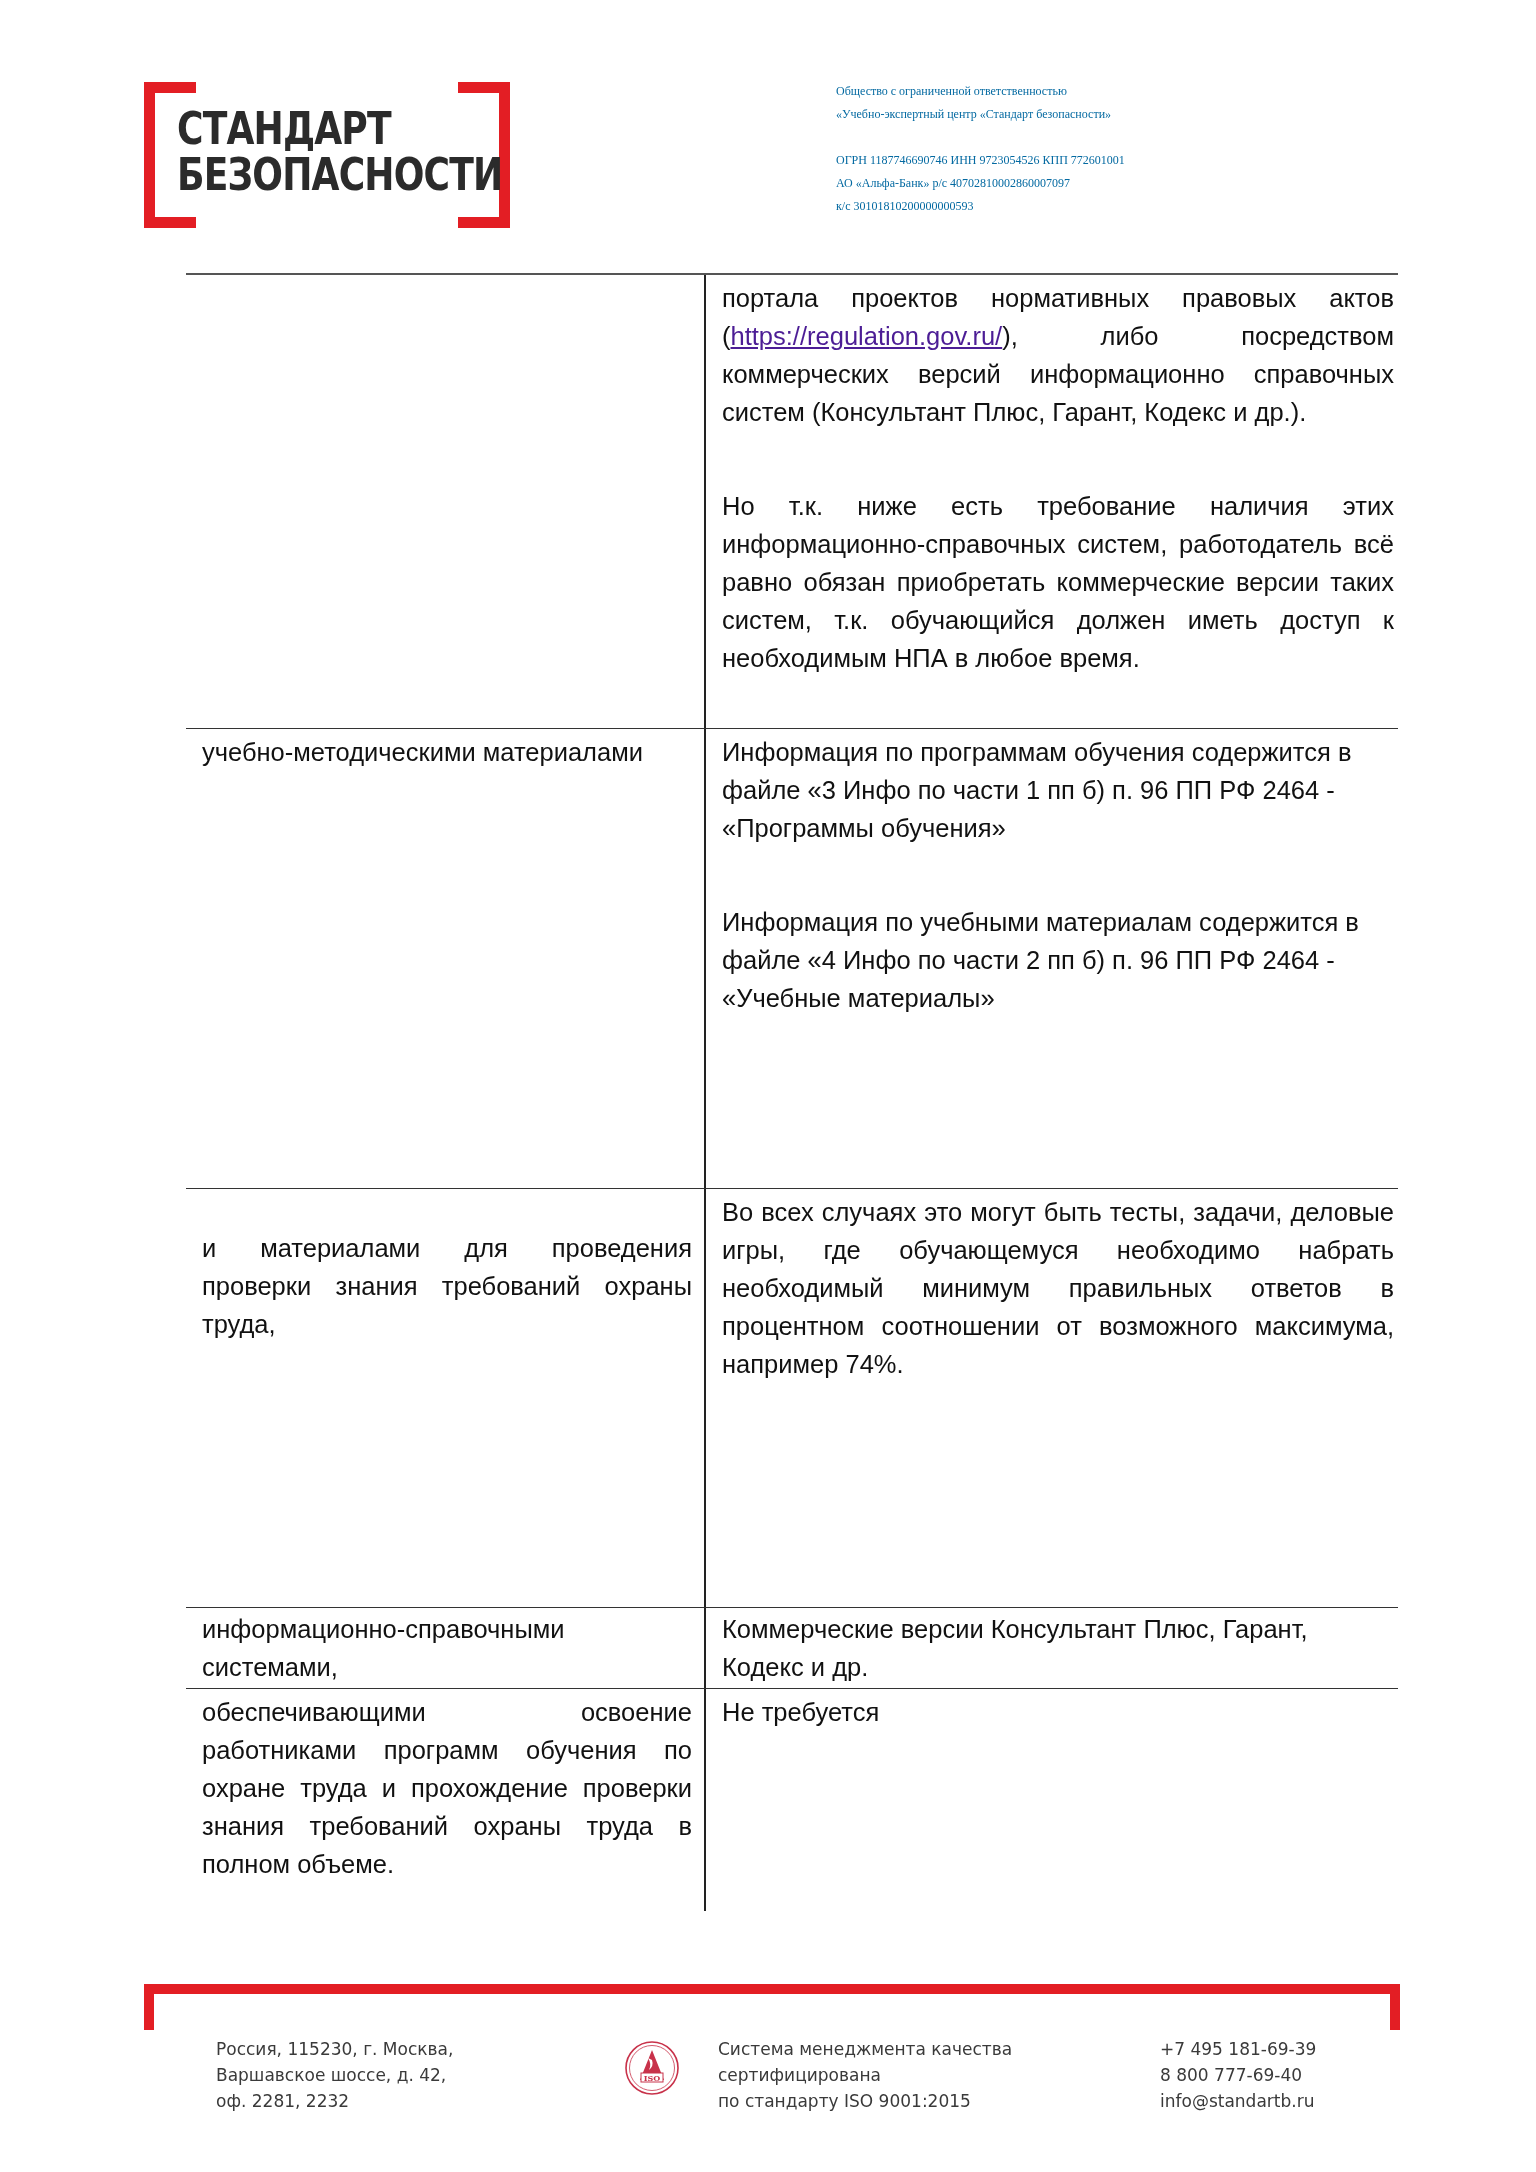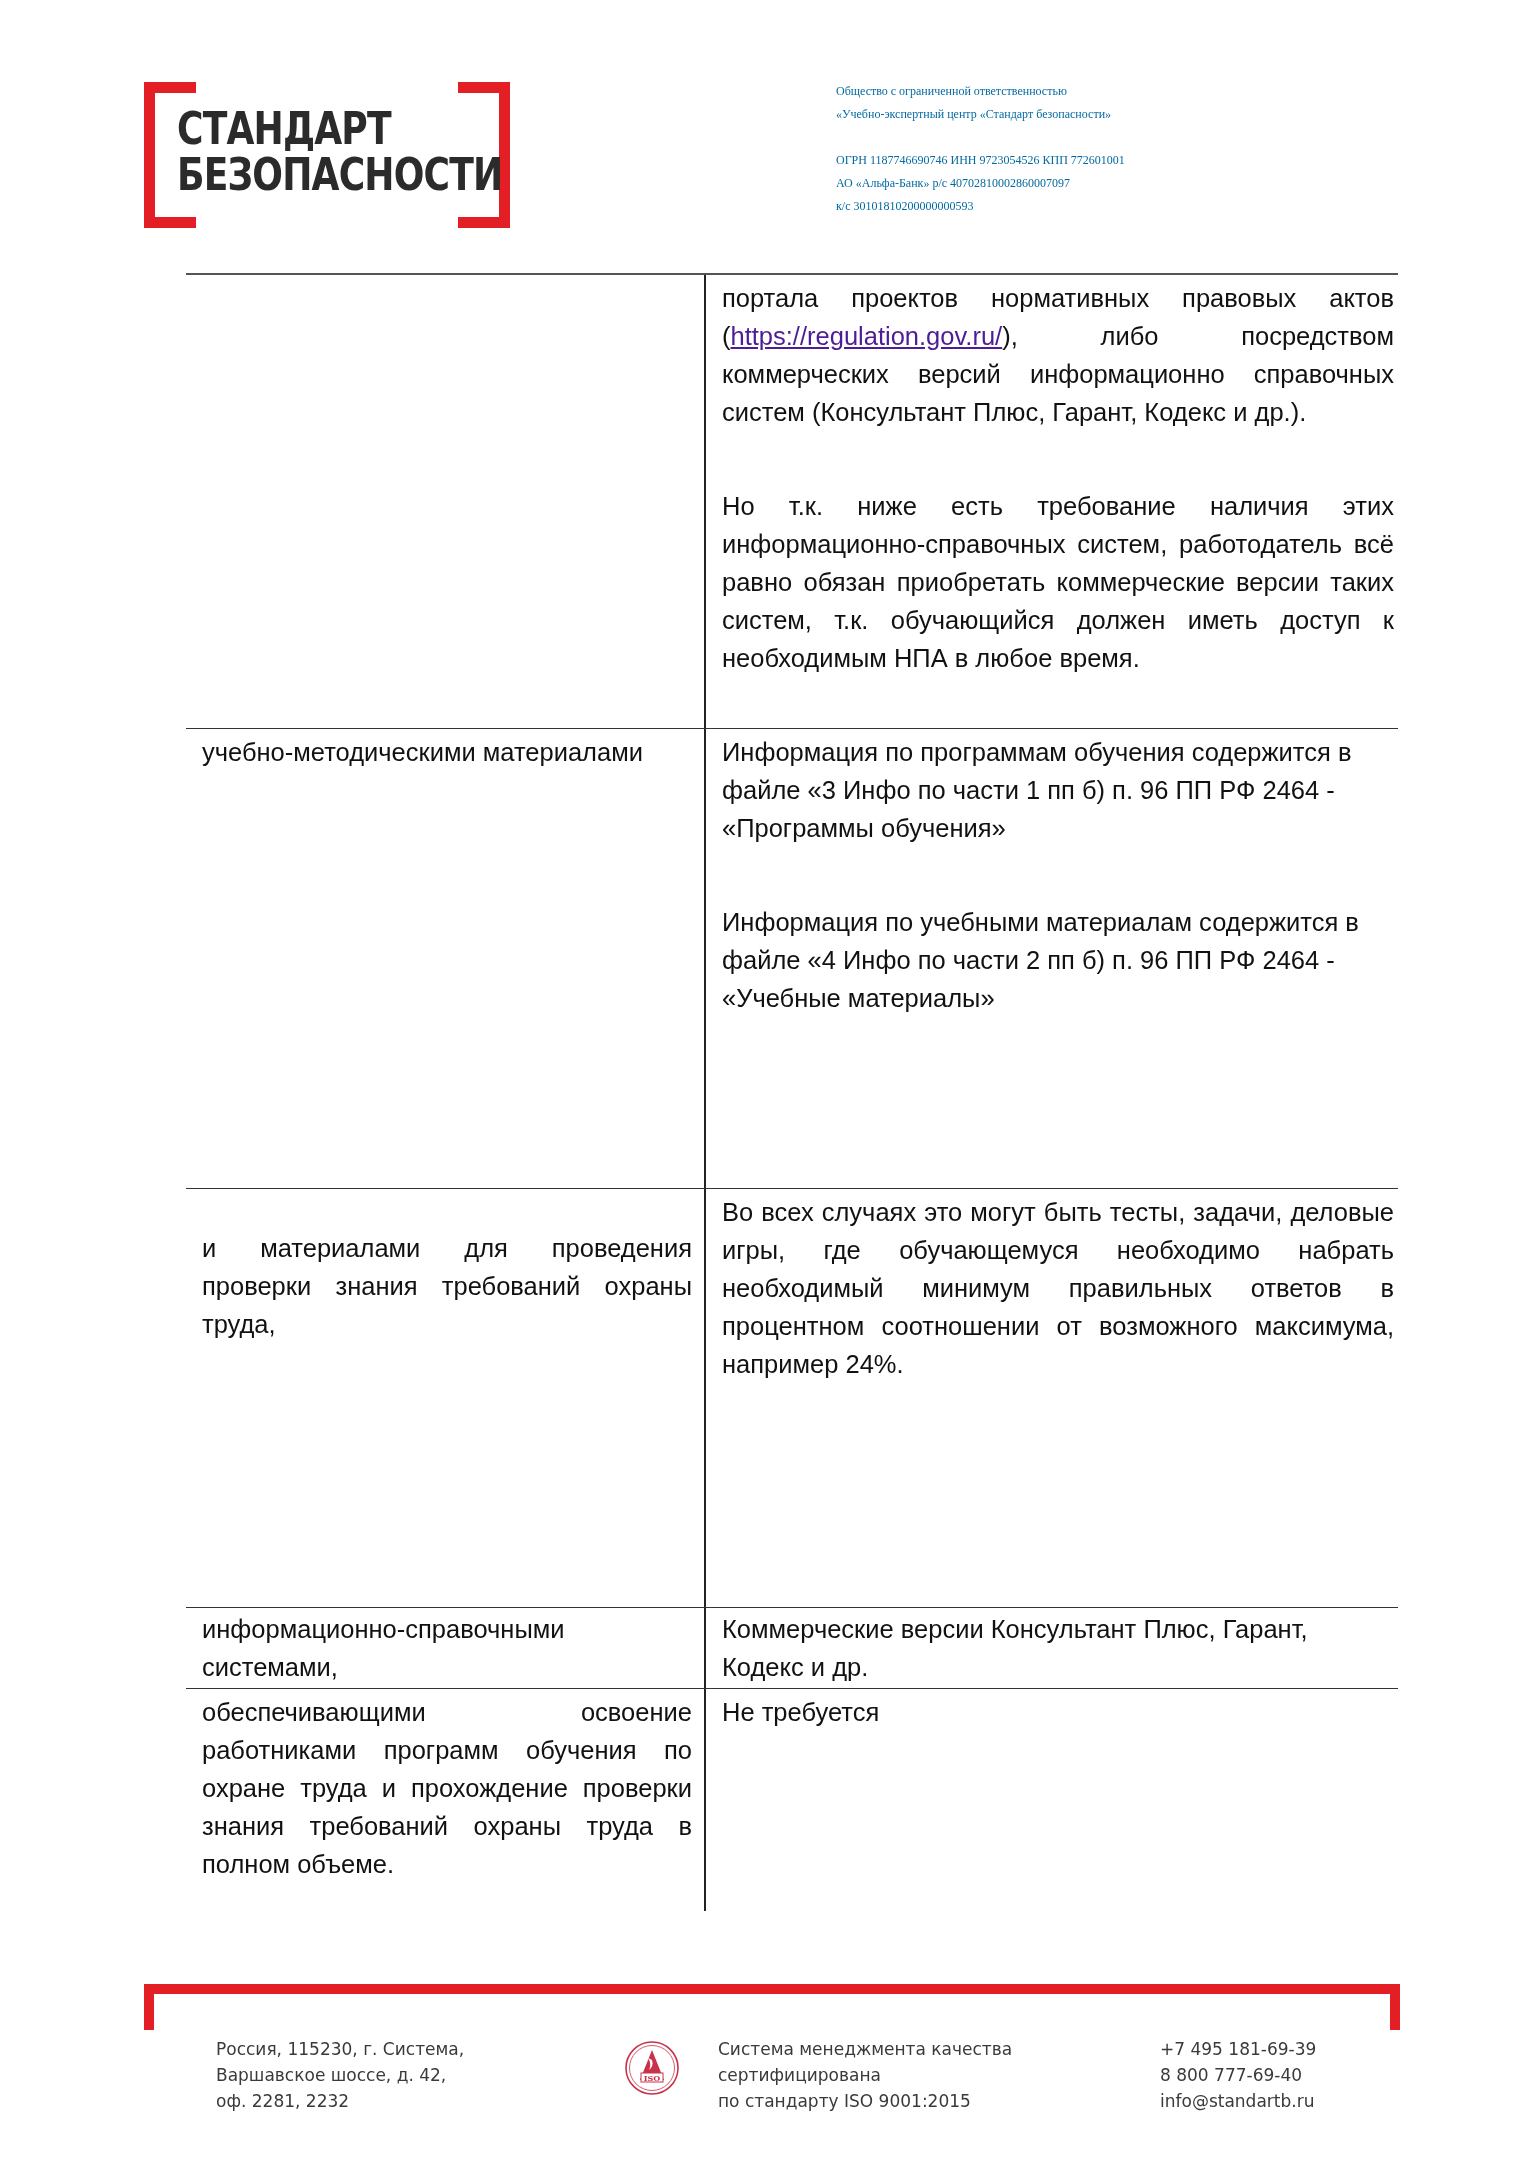--- a/index.html
+++ b/index.html
@@ -80,21 +80,21 @@
       <p class="left">Информация по учебными материалам содержится в файле «4 Инфо по части 2 пп б) п. 96 ПП РФ 2464 - «Учебные материалы»</p>
     </div>
     <div class="rule"></div>
   </div>
 
   <div class="row" style="top:916px;height:419px;">
     <div class="cell l" style="top:4px;margin-top:36px;">
       <p>и материалами для проведения проверки знания требований охраны труда,</p>
     </div>
     <div class="cell r" style="top:4px;">
-      <p>Во всех случаях это могут быть тесты, задачи, деловые игры, где обучающемуся необходимо набрать необходимый минимум правильных ответов в процентном соотношении от возможного максимума, например 24%.</p>
+      <p>Во всех случаях это могут быть тесты, задачи, деловые игры, где обучающемуся необходимо набрать необходимый минимум правильных ответов в процентном соотношении от возможного максимума, например 74%.</p>
     </div>
     <div class="rule"></div>
   </div>
 
   <div class="row" style="top:1335px;height:81px;">
     <div class="cell l" style="top:2px;">
       <p class="left">информационно-справочными системами,</p>
     </div>
     <div class="cell r" style="top:2px;">
       <p class="left">Коммерческие версии Консультант Плюс, Гарант, Кодекс и др.</p>
@@ -108,21 +108,21 @@
     </div>
     <div class="cell r" style="top:4px;">
       <p class="left">Не требуется</p>
     </div>
   </div>
 </div>
 
 <div class="footer-bar"></div>
 
 <div class="footer-col f-addr">
-  <div>Россия, 115230, г. Система,</div>
+  <div>Россия, 115230, г. Москва,</div>
   <div>Варшавское шоссе, д. 42,</div>
   <div>оф. 2281, 2232</div>
 </div>
 
 <svg class="iso" viewBox="0 0 56 56">
   <circle cx="28" cy="28" r="26" fill="none" stroke="#c8324a" stroke-width="1.6"></circle>
   <circle cx="28" cy="28" r="22.5" fill="none" stroke="#c8324a" stroke-width="0.8"></circle>
   <path d="M28 10 L40 40 L16 40 Z" fill="#c8324a"></path>
   <path d="M24 18 Q28 24 25 30 Q30 26 28 20 Z" fill="#ffffff"></path>
   <rect x="17" y="33" width="22" height="9" fill="#ffffff" stroke="#c8324a" stroke-width="1"></rect>

